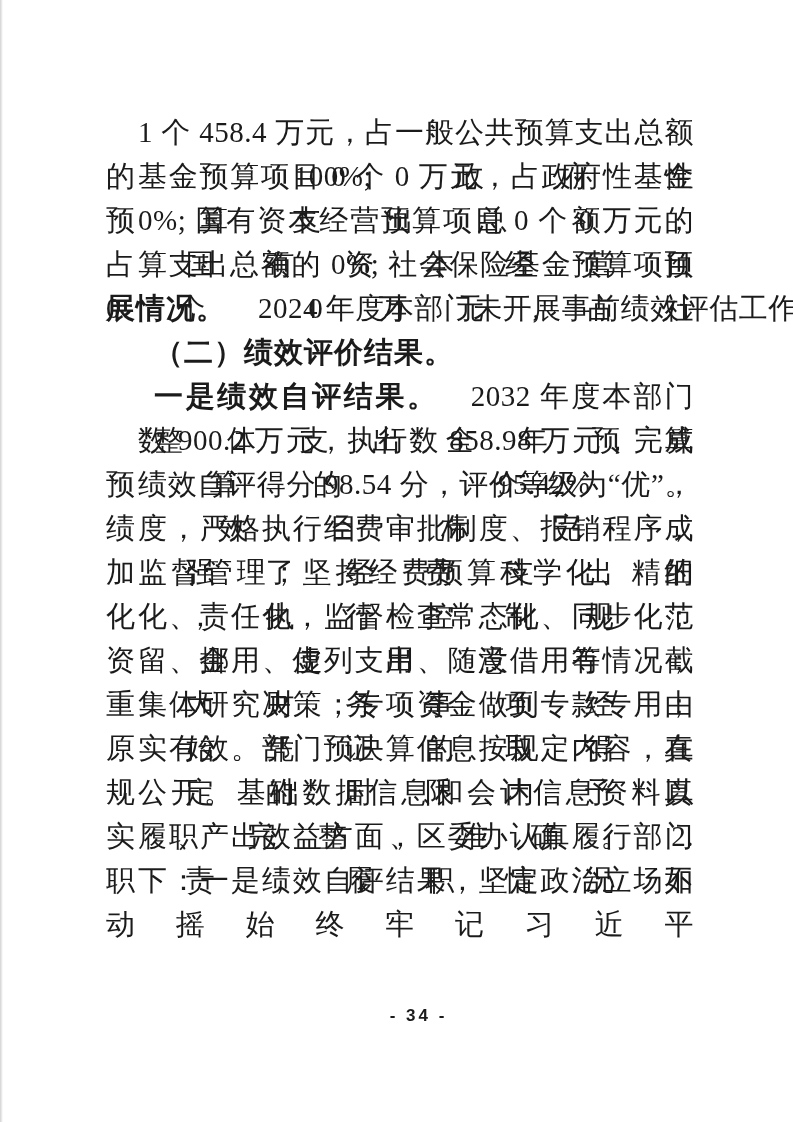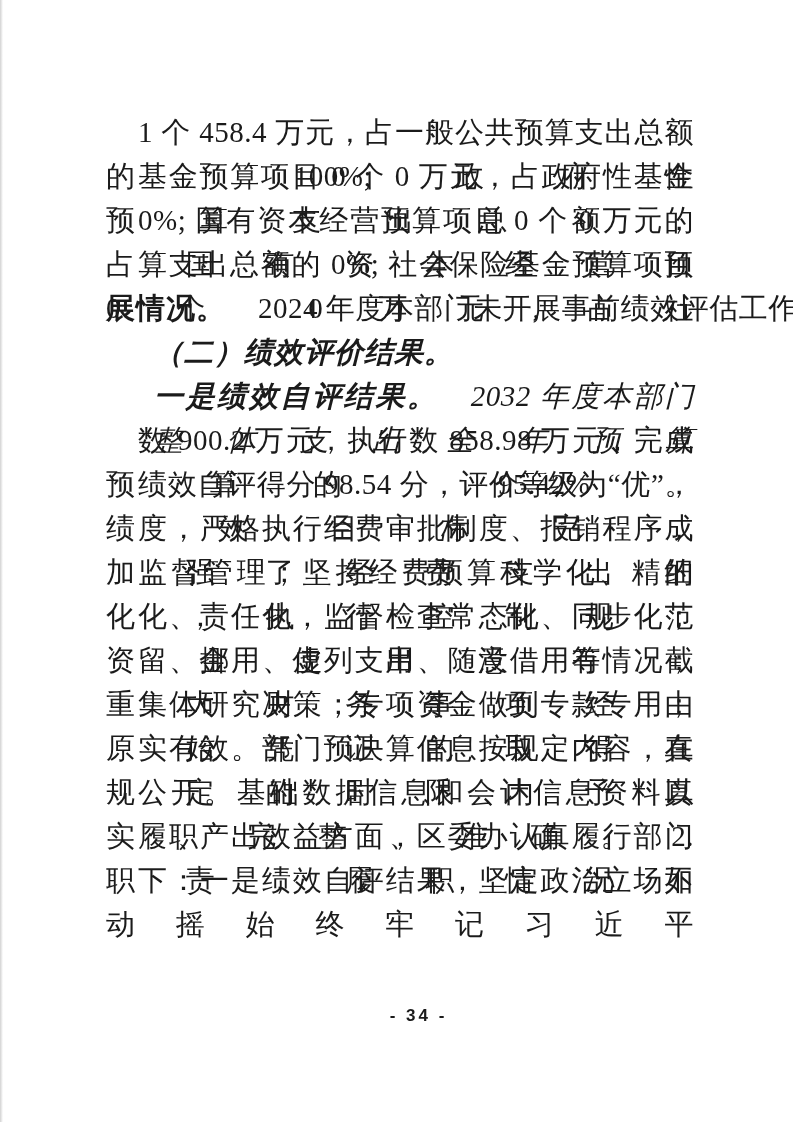--- a/index.html
+++ b/index.html
@@ -38,21 +38,20 @@
     letter-spacing: 0.5px;
   }
   .line.justify {
     white-space: normal;
     text-align: justify;
     text-align-last: justify;
     -moz-text-align-last: justify;
   }
   .line.indent {
     padding-left: 48px;
-    font-style: italic;
   }
   .seg-bold {
     font-weight: 700;
     font-family: "Liberation Sans", "DejaVu Sans", sans-serif;
     letter-spacing: 1px;
   }
   .seg-regular {
     font-weight: 400;
     margin-left: 32px;
   }

